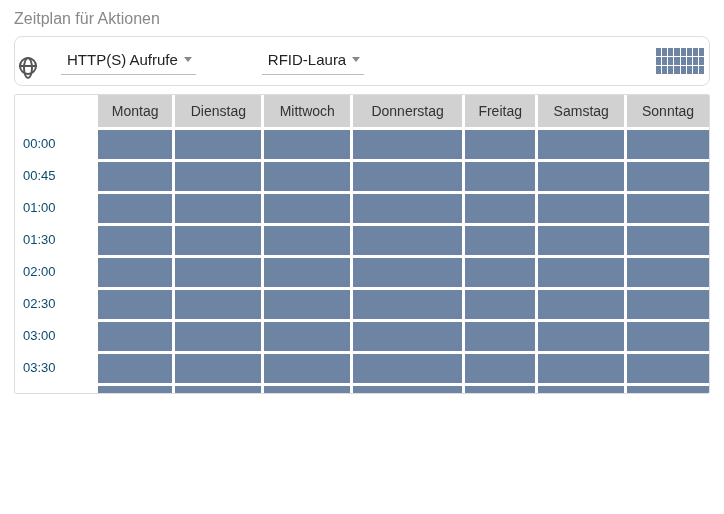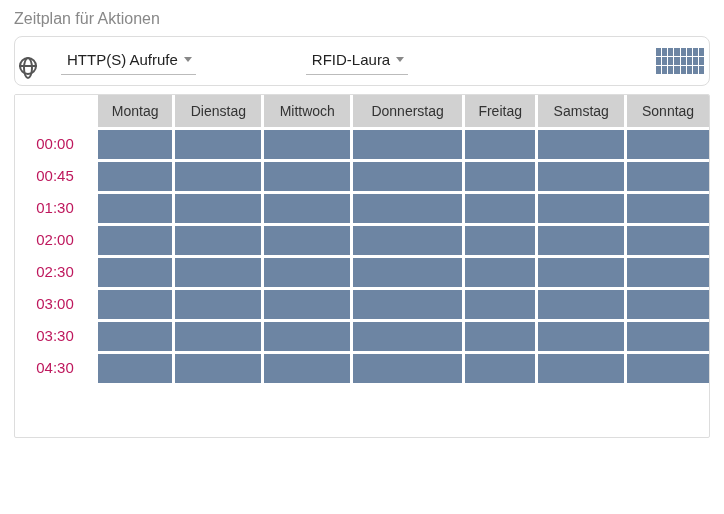--- a/index.html
+++ b/index.html
@@ -62,40 +62,40 @@
     color: #222;
   }
   .dropdown .arrow {
     margin-left: 6px;
     width: 0; height: 0;
     border-left: 4px solid transparent;
     border-right: 4px solid transparent;
     border-top: 5px solid #888;
   }
   .dd1 { margin-left: 14px; }
-  .dd2 { margin-left: 100px; }
+  .dd2 { margin-left: 56px; }
   .spacer { flex: 1; }
   .grid-icon {
     width: 50px; height: 28px;
     display: grid;
     grid-template-columns: repeat(8, 1fr);
     grid-template-rows: repeat(3, 1fr);
     gap: 1px;
     background: #fff;
     padding: 1px;
     cursor: pointer;
   }
   .grid-icon span {
     background: #6d85a3;
   }
   .schedule-wrapper {
     margin: 0 14px;
     border: 1px solid #ddd;
     border-radius: 2px;
-    height: 344px;
+    height: 300px;
     overflow-y: scroll;
   }
   .schedule-wrapper::-webkit-scrollbar { width: 16px; }
   .schedule-wrapper::-webkit-scrollbar-track { background: #f1f1f1; }
   .schedule-wrapper::-webkit-scrollbar-thumb { background: #c1c1c1; }
   table {
     border-collapse: separate;
     border-spacing: 0;
     width: 100%;
   }
@@ -105,23 +105,23 @@
   }
   th.day-col {
     background: #d1d1d1;
     font-weight: normal;
     font-size: 14px;
     color: #333;
     padding: 8px 4px;
     border-left: 3px solid #fff;
   }
   td.time-cell {
-    font-size: 15px;
-    color: #be185d;
-    text-align: center;
+    font-size: 13px;
+    color: #0c4a6e;
+    text-align: left;
     padding: 0 8px;
     background: #fff;
     height: 32px;
     vertical-align: middle;
   }
   td.slot {
     background: #6d85a3;
     border-top: 3px solid #fff;
     border-left: 3px solid #fff;
     height: 32px;
@@ -204,20 +204,30 @@
           <td class="time-cell">00:45</td>
           <td class="slot" style="background: rgb(109, 133, 163);"></td>
           <td class="slot" style="background: rgb(109, 133, 163);"></td>
           <td class="slot" style="background: rgb(109, 133, 163);"></td>
           <td class="slot" style="background: rgb(109, 133, 163);"></td>
           <td class="slot" style="background: rgb(109, 133, 163);"></td>
           <td class="slot" style="background: rgb(109, 133, 163);"></td>
           <td class="slot" style="background: rgb(109, 133, 163);"></td>
         </tr>
         <tr>
+          <td class="time-cell">01:00</td>
+          <td class="slot" style="background: rgb(109, 133, 163);"></td>
+          <td class="slot" style="background: rgb(109, 133, 163);"></td>
+          <td class="slot" style="background: rgb(109, 133, 163);"></td>
+          <td class="slot" style="background: rgb(109, 133, 163);"></td>
+          <td class="slot" style="background: rgb(109, 133, 163);"></td>
+          <td class="slot" style="background: rgb(109, 133, 163);"></td>
+          <td class="slot" style="background: rgb(109, 133, 163);"></td>
+        </tr>
+        <tr>
           <td class="time-cell">01:30</td>
           <td class="slot" style="background: rgb(109, 133, 163);"></td>
           <td class="slot" style="background: rgb(109, 133, 163);"></td>
           <td class="slot" style="background: rgb(109, 133, 163);"></td>
           <td class="slot" style="background: rgb(109, 133, 163);"></td>
           <td class="slot" style="background: rgb(109, 133, 163);"></td>
           <td class="slot" style="background: rgb(109, 133, 163);"></td>
           <td class="slot" style="background: rgb(109, 133, 163);"></td>
         </tr>
         <tr>

